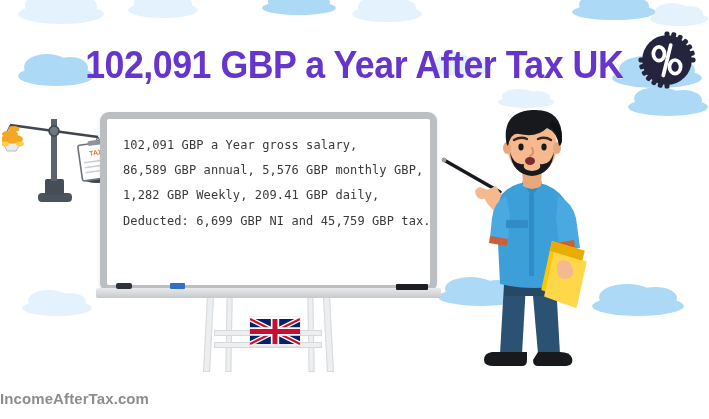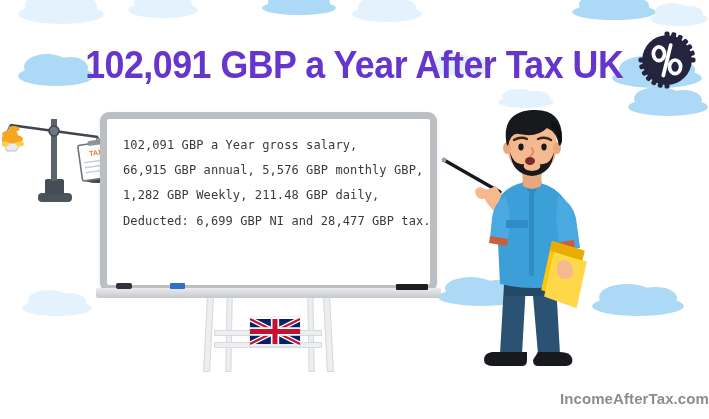--- a/index.html
+++ b/index.html
@@ -134,21 +134,21 @@
     z-index: 24;
     box-shadow: 0 0 0 1px rgba(0,0,0,.06);
   }
 
   
   #teacher { position: absolute; left: 440px; top: 88px; width: 185px; height: 285px; z-index: 25; }
 
   
   #footer {
     position: absolute; left: 0; bottom: 12px; width: 709px;
-    text-align: right;
+    text-align: left;
     font-family: "Liberation Sans Narrow", "Liberation Sans", sans-serif;
     font-weight: bold;
     font-size: 15px;
     color: #8d8d8d;
     letter-spacing: .1px;
     z-index: 30;
   }
 </style>
 </head>
 <body>
@@ -252,23 +252,23 @@
   <div class="leg" id="leg-l"></div>
   <div class="leg" id="leg-r"></div>
   <div class="leg" id="leg-l2"></div>
   <div class="leg" id="leg-r2"></div>
   <div class="leg" id="cross1"></div>
   <div class="leg" id="cross2"></div>
 
   <div id="board">
     <div id="board-inner">
       <div class="bline">102,091 GBP a Year gross salary,</div>
-      <div class="bline">66,915 GBP annual, 5,576 GBP monthly GBP,</div>
-      <div class="bline">1,282 GBP Weekly, 211.48 GBP daily,</div>
-      <div class="bline">Deducted: 6,699 GBP NI and 28,477 GBP tax.</div>
+      <div class="bline">86,589 GBP annual, 5,576 GBP monthly GBP,</div>
+      <div class="bline">1,282 GBP Weekly, 209.41 GBP daily,</div>
+      <div class="bline">Deducted: 6,699 GBP NI and 45,759 GBP tax.</div>
     </div>
   </div>
 
   <div id="tray"></div>
   <div id="tray-eraser"></div>
   <div id="tray-marker"></div>
   <div id="tray-marker2"></div>
 
   <div id="uk-flag">
     <svg viewBox="0 0 60 30" aria-hidden="true" style="display:block;width:100%;height:100%">

